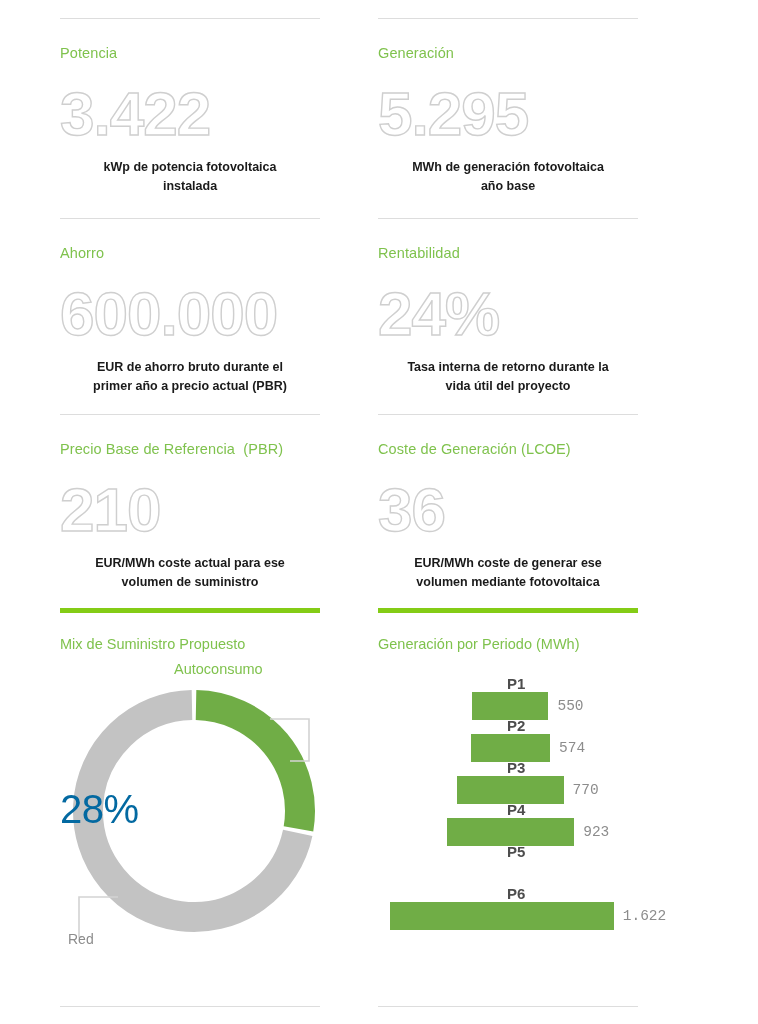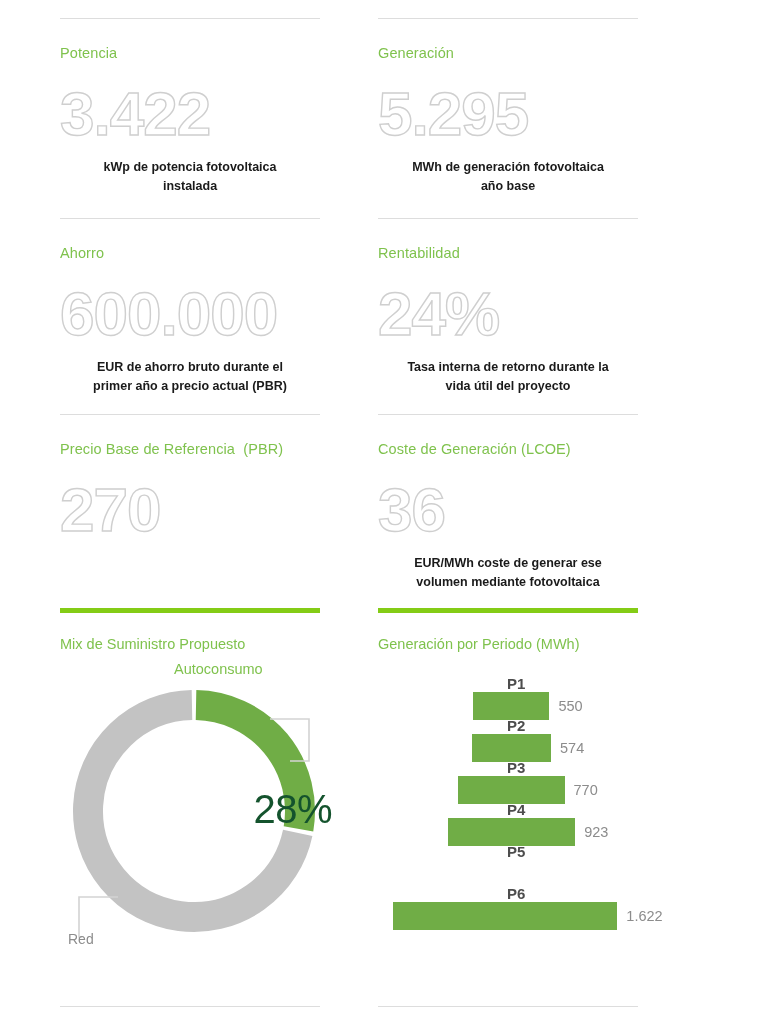--- a/index.html
+++ b/index.html
@@ -99,23 +99,23 @@
   .donut-svg {
     position: absolute;
     left: -2px;
     top: 0;
   }
   .donut-center-label {
     position: absolute;
     left: 0;
     top: 128px;
     width: 272px;
-    text-align: right;
+    text-align: left;
     font-size: 40px;
-    color: #14532d;
+    color: #0369a1;
     letter-spacing: -0.5px;
     pointer-events: none;
   }
   .legend-auto {
     position: absolute;
     left: 114px;
     top: 2px;
     font-size: 14.5px;
     color: #7fc24d;
     white-space: nowrap;
@@ -155,20 +155,21 @@
   }
   .bar-fill {
     height: 28px;
     background: #70ad46;
   }
   .bar-value {
     font-size: 14.5px;
     color: #8c8c8c;
     margin-left: 9px;
     white-space: nowrap;
+    font-family: Liberation Mono, monospace;
   }
 
   .footer-rule {
     border-top: 1px solid #dddddd;
     height: 0;
   }
 </style>
 </head>
 <body>
 
@@ -209,22 +210,24 @@
       <div class="bignum-wrap">
         <div class="bignum">24%</div>
       </div>
       <div class="card-desc">Tasa interna de retorno durante la
 vida útil del proyecto</div>
     </div>
 
     <div class="card" style="grid-column:2;grid-row:4">
       <div class="card-label">Precio Base de Referencia  (PBR)</div>
       <div class="bignum-wrap">
-        <div class="bignum">270</div>
-      </div>
+        <div class="bignum">210</div>
+      </div>
+      <div class="card-desc">EUR/MWh coste actual para ese
+volumen de suministro</div>
     </div>
     <div style="grid-column:3;grid-row:4"></div>
     <div class="card" style="grid-column:4;grid-row:4">
       <div class="card-label">Coste de Generación (LCOE)</div>
       <div class="bignum-wrap">
         <div class="bignum">36</div>
       </div>
       <div class="card-desc">EUR/MWh coste de generar ese
 volumen mediante fotovoltaica</div>
     </div>

